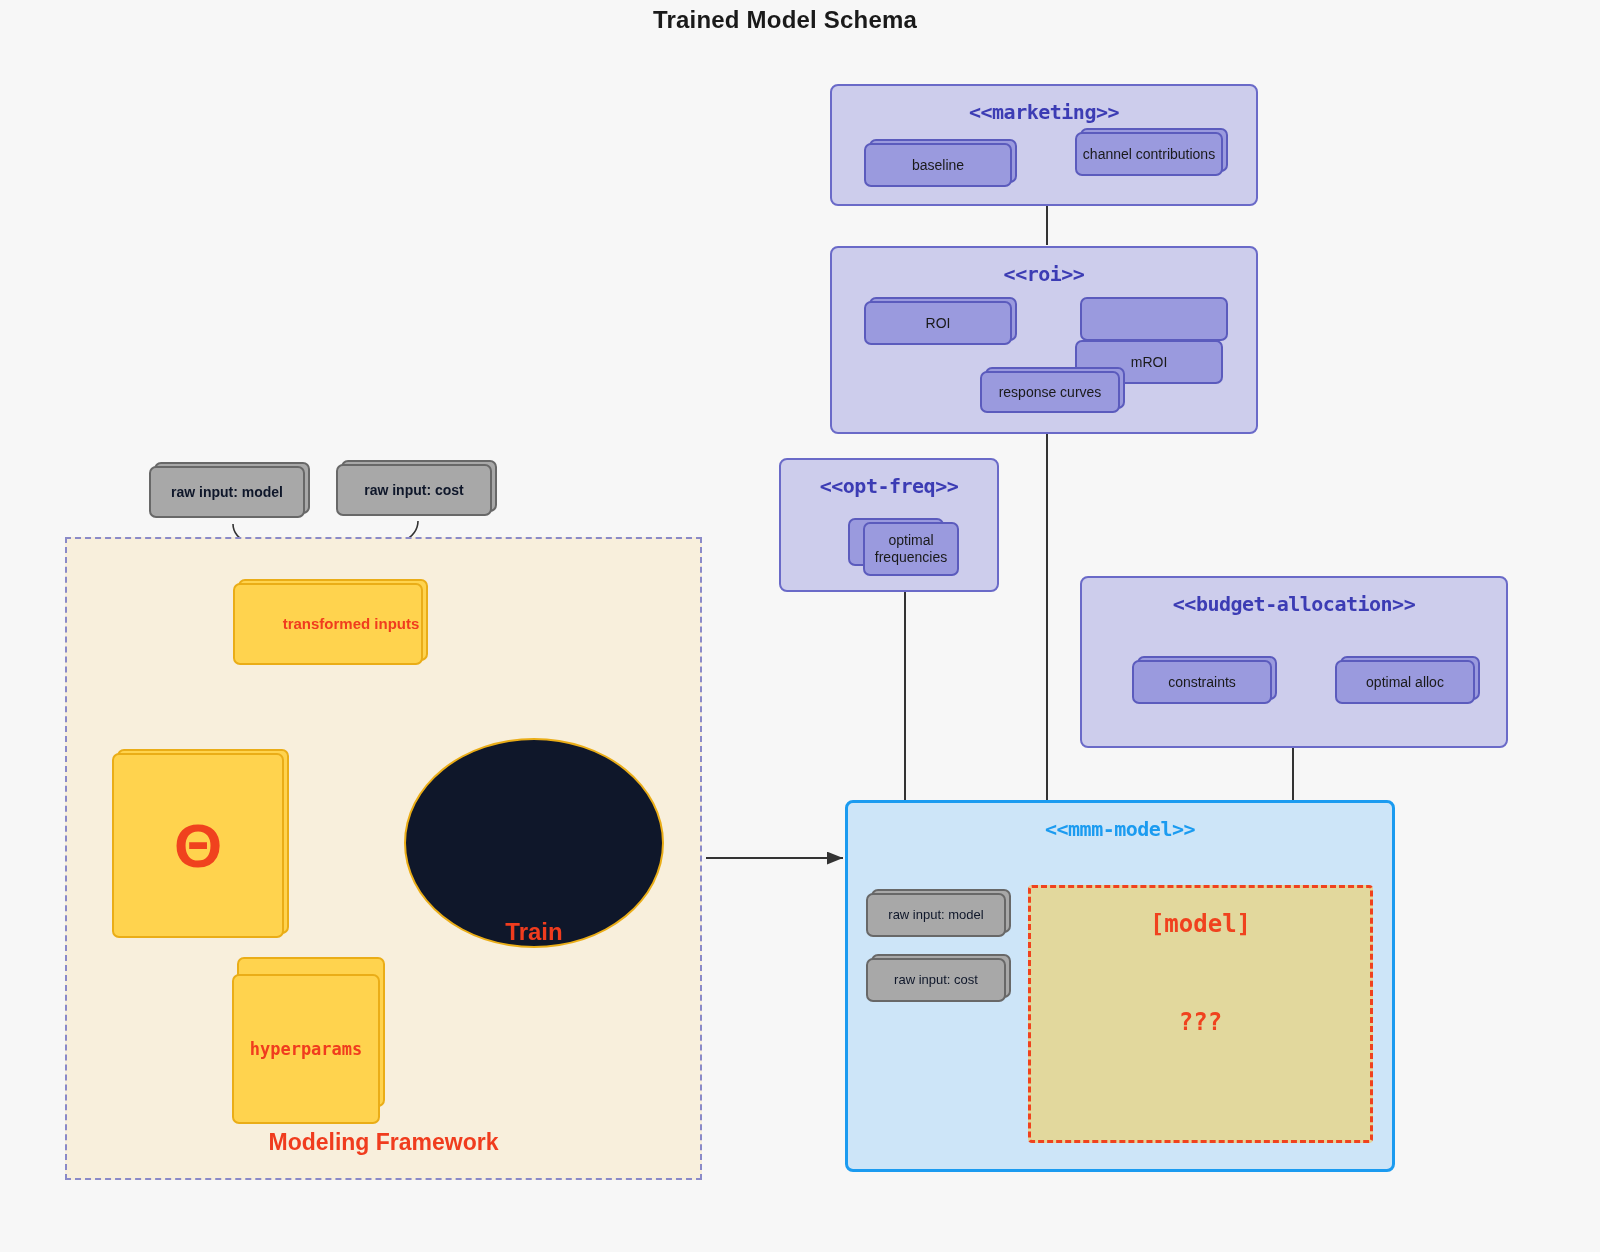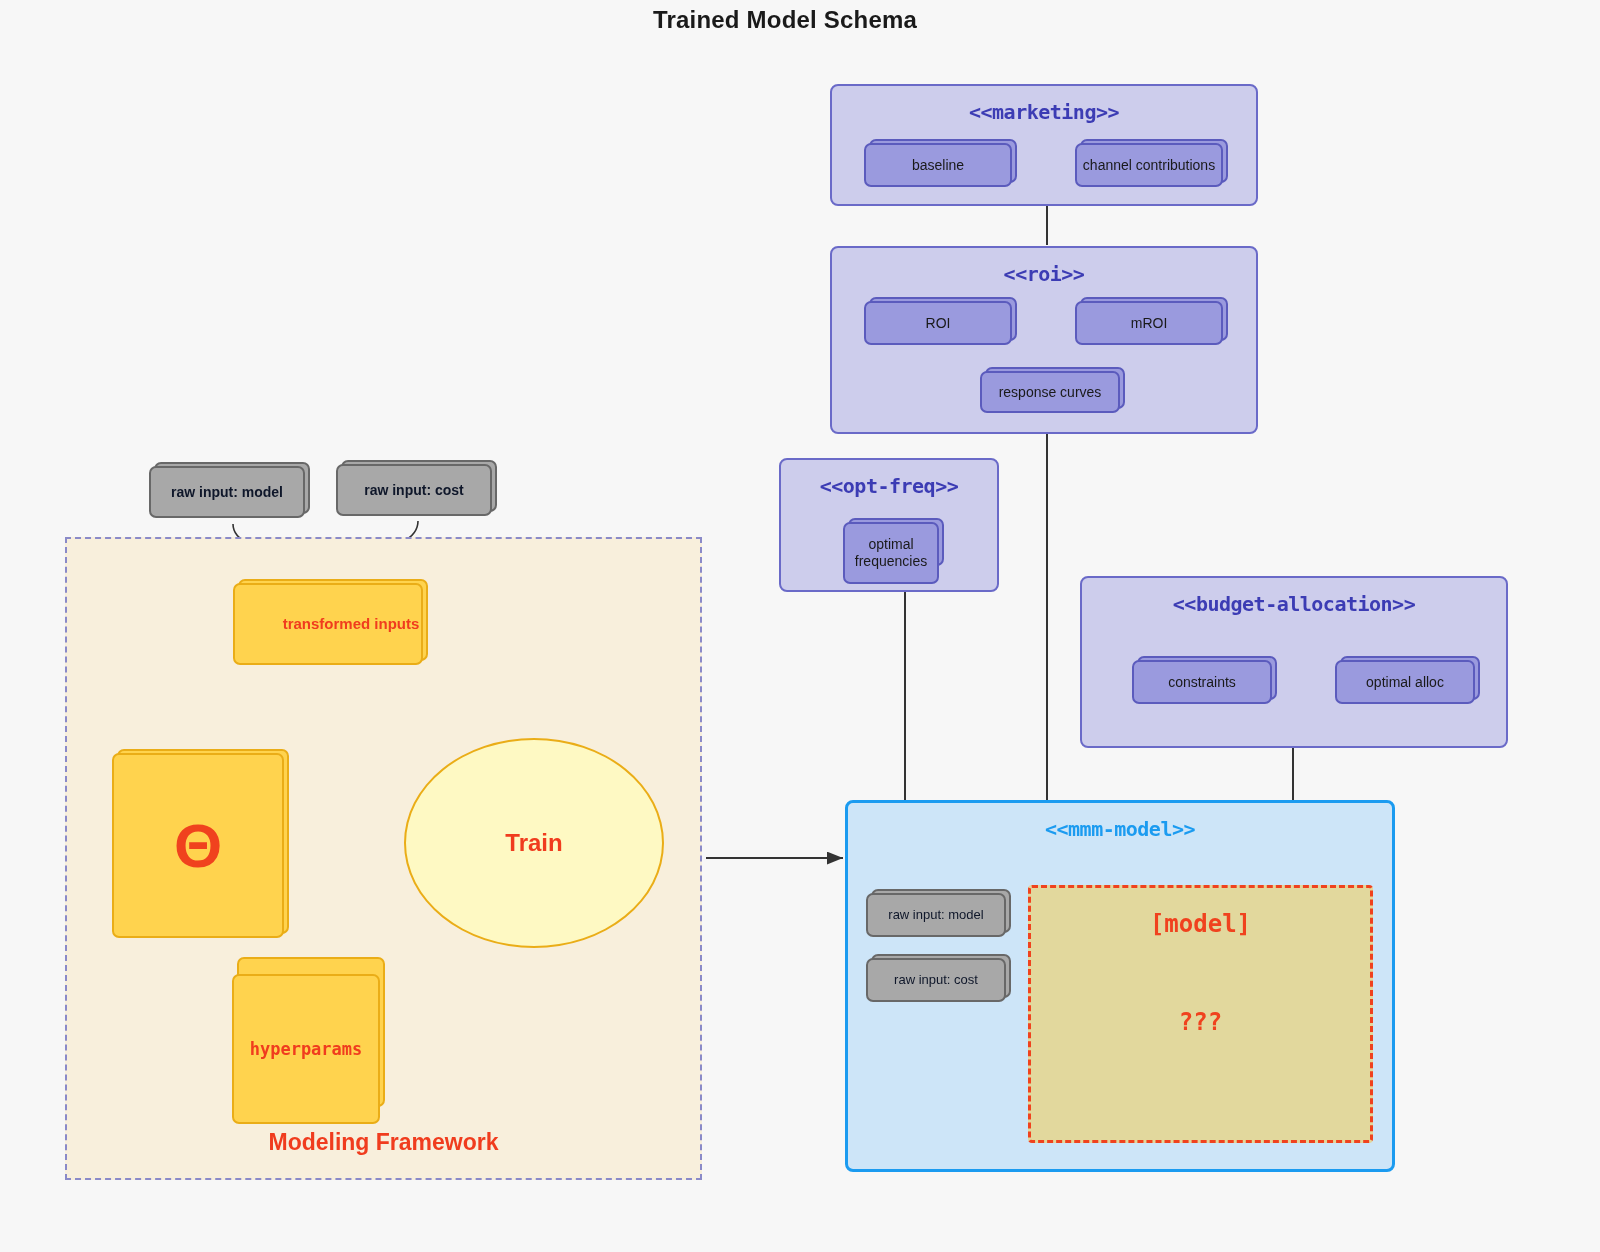--- a/index.html
+++ b/index.html
@@ -152,25 +152,25 @@
     text-align: center;
     font-family: "DejaVu Sans Mono", monospace;
     font-size: 24px;
     font-weight: bold;
     color: #f0421e;
   }
   
   .train-node {
     position: absolute;
     box-sizing: border-box;
-    background: #fef9c3;
+    background: #0f172a;
     border: 2px solid #eaad17;
     border-radius: 50%;
     display: flex;
-    align-items: center;
+    align-items: flex-end;
     justify-content: center;
     color: #f03c1e;
     font-size: 24px;
     font-weight: bold;
   }
   
   .theta-glyph {
     color: #f0421e;
     font-size: 62px;
     font-weight: bold;
@@ -228,47 +228,47 @@
       <line x1="1275" y1="680" x2="1330" y2="680" marker-start="url(#arrow-purple-s)" marker-end="url(#arrow-purple-s)"></line>
     </g>
   </svg>
 
   <div class="package" style="left:830px; top:84px; width:428px; height:122px;">
     <div class="pkg-title">&lt;&lt;marketing&gt;&gt;</div>
     <div class="stack card-purple" style="left:32px; top:57px; width:148px; height:44px;">
       <div class="sheet back1" style="width:148px; height:44px;"></div>
       <div class="sheet front" style="width:148px; height:44px;">baseline</div>
     </div>
-    <div class="stack card-purple" style="left:243px; top:57px; width:148px; height:60px;">
+    <div class="stack card-purple" style="left:243px; top:46px; width:148px; height:60px;">
       <div class="sheet back1" style="width:148px; height:44px;"></div>
       <div class="sheet front" style="width:148px; height:44px;">channel contributions</div>
     </div>
   </div>
 
   <div class="package" style="left:830px; top:246px; width:428px; height:188px;">
     <div class="pkg-title">&lt;&lt;roi&gt;&gt;</div>
     <div class="stack card-purple" style="left:32px; top:53px; width:148px; height:44px;">
       <div class="sheet back1" style="width:148px; height:44px;"></div>
       <div class="sheet front" style="width:148px; height:44px;">ROI</div>
     </div>
     <div class="stack card-purple" style="left:243px; top:53px; width:148px; height:44px;">
       <div class="sheet back1" style="width:148px; height:44px;"></div>
-      <div class="sheet front" style="width:148px; height:44px;">mROI</div>
+      <div class="sheet front" style="width:148px; height:44px;margin-top:39px;">mROI</div>
     </div>
     <div class="stack card-purple" style="left:148px; top:123px; width:140px; height:42px;">
       <div class="sheet back1" style="width:140px; height:42px;"></div>
       <div class="sheet front" style="width:140px; height:42px;">response curves</div>
     </div>
   </div>
 
   <div class="package" style="left:779px; top:458px; width:220px; height:134px;">
     <div class="pkg-title">&lt;&lt;opt-freq&gt;&gt;</div>
     <div class="stack card-purple" style="left:62px; top:62px; width:96px; height:48px;">
       <div class="sheet back1" style="width:96px; height:48px;"></div>
-      <div class="sheet front" style="width:96px; height:62px;">optimal frequencies</div>
+      <div class="sheet front" style="width:96px; height:54px;margin-left:20px;">optimal frequencies</div>
     </div>
   </div>
 
   <div class="package" style="left:1080px; top:576px; width:428px; height:172px;">
     <div class="pkg-title">&lt;&lt;budget-allocation&gt;&gt;</div>
     <div class="stack card-purple" style="left:50px; top:82px; width:140px; height:44px;">
       <div class="sheet back1" style="width:140px; height:44px;"></div>
       <div class="sheet front" style="width:140px; height:44px;">constraints</div>
     </div>
     <div class="stack card-purple" style="left:253px; top:82px; width:140px; height:44px;">

